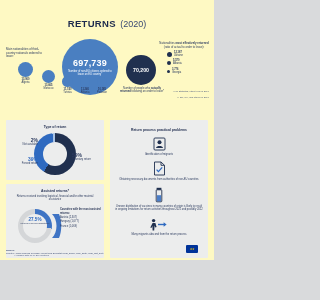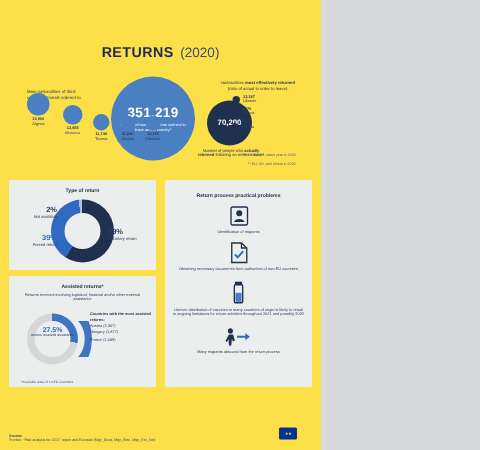--- a/index.html
+++ b/index.html
@@ -4,23 +4,23 @@
 <style>
   * { box-sizing: border-box; margin: 0; padding: 0; }
   html, body {
     width: 214px; height: 300px;
     background: #d9dadc;
     font-family: "Liberation Sans", sans-serif;
     overflow: hidden;
   }
   #page {
     position: relative;
-    width: 214px; height: 300px;
-    background: #fde047;
-    padding: 12px;
+    width: 214px; height: 260px;
+    background: #fef9c3;
+    padding: 0;
   }
 
   
   .title-row {
     text-align: center;
     padding-top: 14px;
     line-height: 1;
   }
   .title-main {
     font-size: 9.5px; font-weight: bold; letter-spacing: .3px;
@@ -203,21 +203,21 @@
     <span class="title-year">(2020)</span>
   </div>
 
   <div class="top-band">
 
     <div class="lead-label" style="left:6px; top:18px;">
       <span>Main nationalities of third-country nationals ordered to leave:</span>
     </div>
 
     <div class="big-bubble">
-      <div class="num">351,219</div>
+      <div class="num">697,739</div>
       <div class="cap">Number of non-EU citizens ordered to leave an EU country*</div>
     </div>
 
     <div class="dark-bubble">
       <span class="num">70,200</span>
     </div>
     <div class="dark-cap">
       <span>Number of people who </span><b>actually returned</b><span> following an order to leave*</span>
     </div>
 

